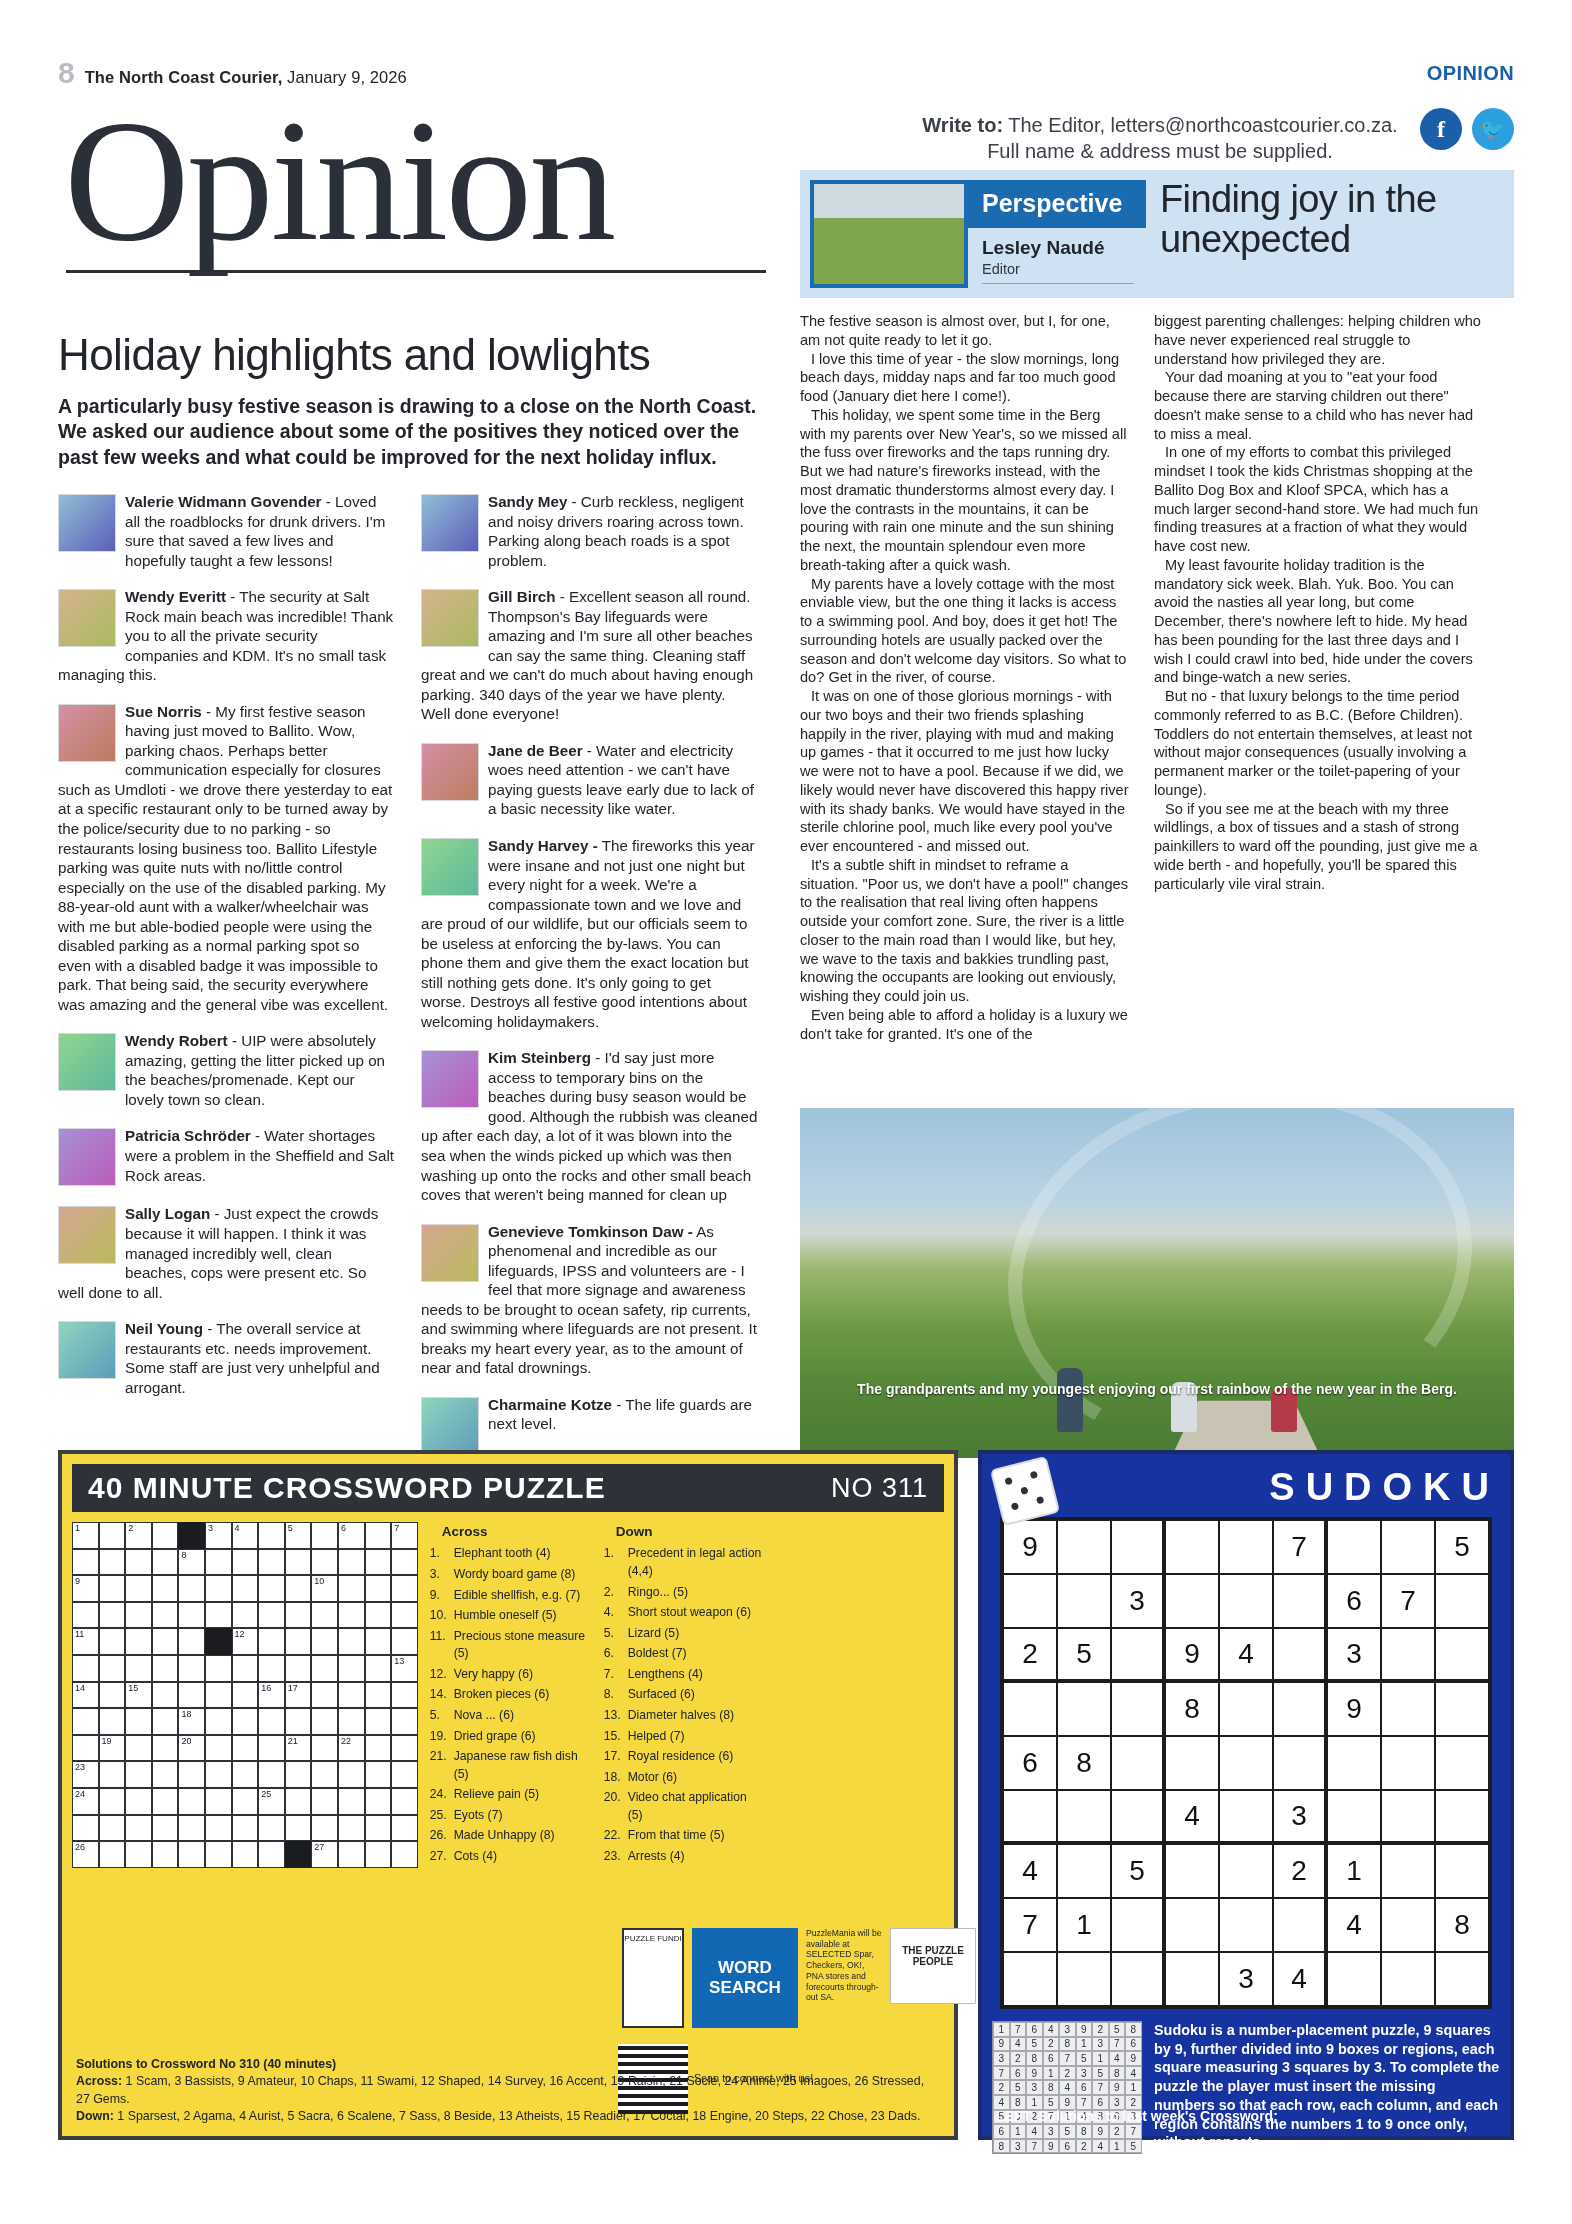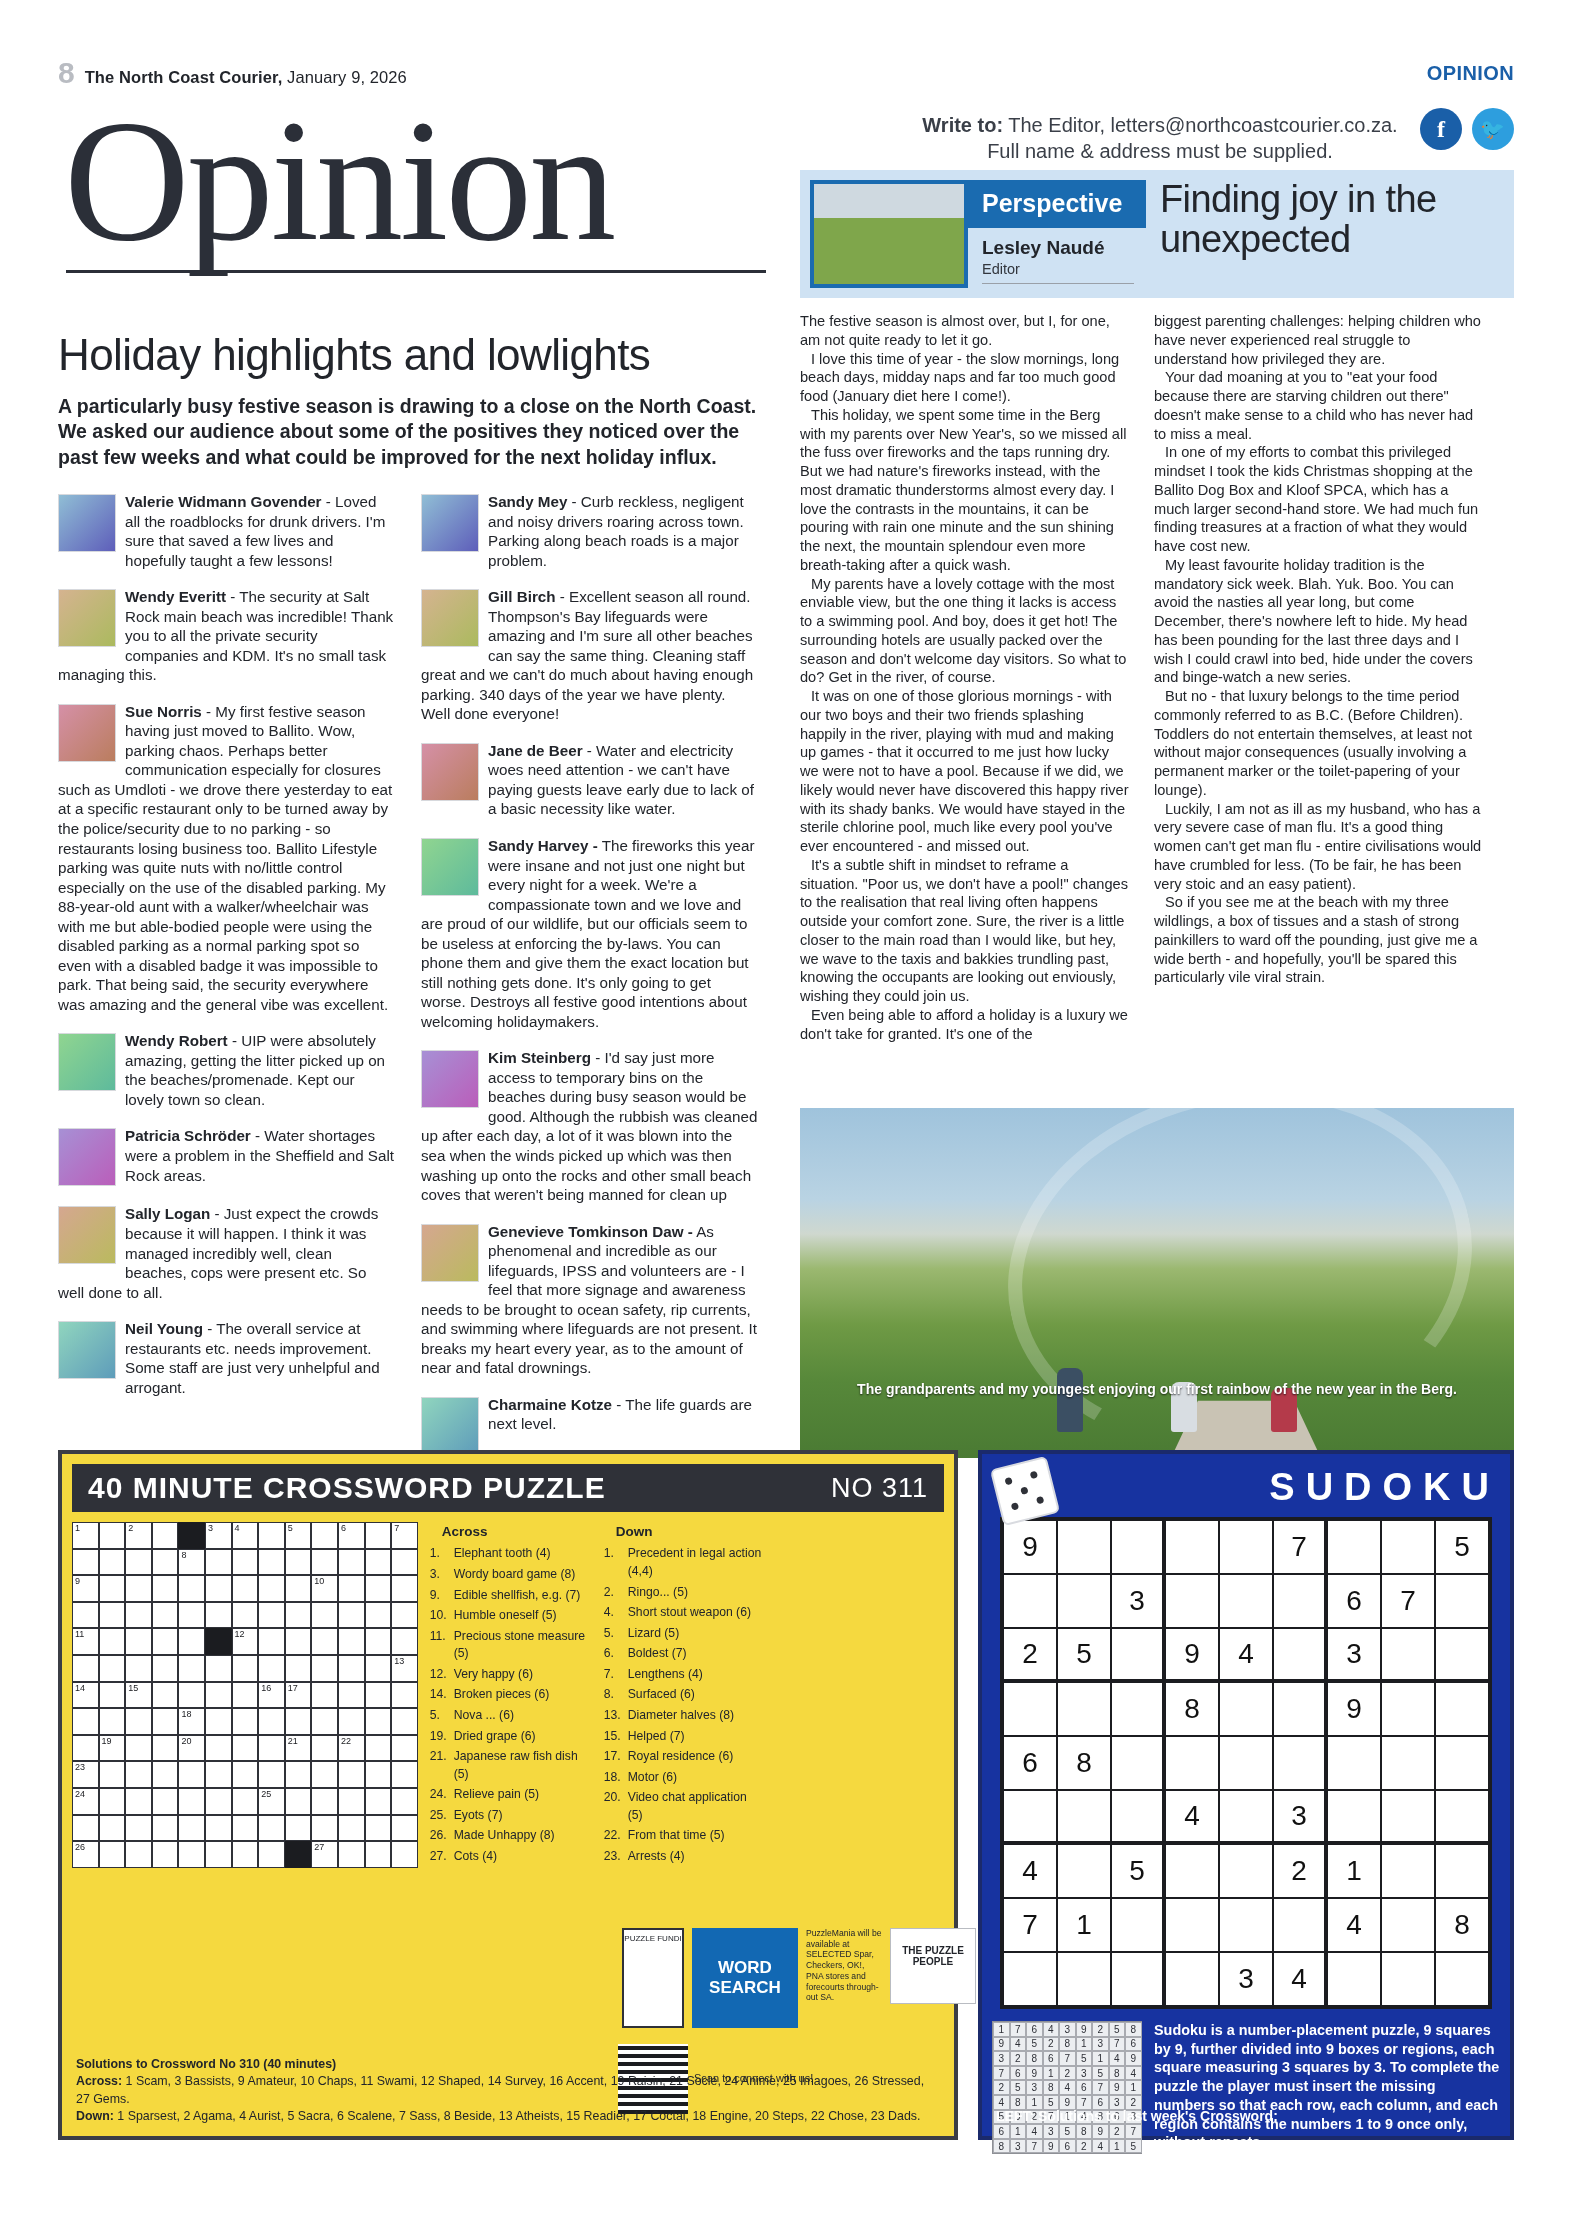--- a/index.html
+++ b/index.html
@@ -128,21 +128,21 @@
       <div class="lcol" id="lcol1">
           <div class="letter"><div class="ph" style="background: linear-gradient(135deg, rgb(144, 190, 213), rgb(94, 94, 186));"></div><b>Valerie Widmann Govender</b><span> - Loved all the roadblocks for drunk drivers. I'm sure that saved a few lives and hopefully taught a few lessons!</span></div>
           <div class="letter"><div class="ph" style="background: linear-gradient(135deg, rgb(213, 179, 144), rgb(171, 186, 94));"></div><b>Wendy Everitt</b><span> - The security at Salt Rock main beach was incredible! Thank you to all the private security companies and KDM. It's no small task managing this.</span></div>
           <div class="letter"><div class="ph" style="background: linear-gradient(135deg, rgb(213, 144, 167), rgb(186, 125, 94));"></div><b>Sue Norris</b><span> - My first festive season having just moved to Ballito. Wow, parking chaos. Perhaps better communication especially for closures such as Umdloti - we drove there yesterday to eat at a specific restaurant only to be turned away by the police/security due to no parking - so restaurants losing business too. Ballito Lifestyle parking was quite nuts with no/little control especially on the use of the disabled parking. My 88-year-old aunt with a walker/wheelchair was with me but able-bodied people were using the disabled parking as a normal parking spot so even with a disabled badge it was impossible to park. That being said, the security everywhere was amazing and the general vibe was excellent.</span></div>
           <div class="letter"><div class="ph" style="background: linear-gradient(135deg, rgb(144, 213, 144), rgb(94, 186, 156));"></div><b>Wendy Robert</b><span> - UIP were absolutely amazing, getting the litter picked up on the beaches/promenade. Kept our lovely town so clean.</span></div>
           <div class="letter"><div class="ph" style="background: linear-gradient(135deg, rgb(167, 144, 213), rgb(186, 94, 186));"></div><b>Patricia Schröder</b><span> - Water shortages were a problem in the Sheffield and Salt Rock areas.</span></div>
           <div class="letter"><div class="ph" style="background: linear-gradient(135deg, rgb(213, 167, 144), rgb(186, 186, 94));"></div><b>Sally Logan</b><span> - Just expect the crowds because it will happen. I think it was managed incredibly well, clean beaches, cops were present etc. So well done to all.</span></div>
           <div class="letter"><div class="ph" style="background: linear-gradient(135deg, rgb(144, 213, 190), rgb(94, 156, 186));"></div><b>Neil Young</b><span> - The overall service at restaurants etc. needs improvement. Some staff are just very unhelpful and arrogant.</span></div>
         </div>
       <div class="lcol" id="lcol2">
-          <div class="letter"><div class="ph" style="background: linear-gradient(135deg, rgb(144, 190, 213), rgb(94, 94, 186));"></div><b>Sandy Mey</b><span> - Curb reckless, negligent and noisy drivers roaring across town. Parking along beach roads is a major problem.</span></div>
+          <div class="letter"><div class="ph" style="background: linear-gradient(135deg, rgb(144, 190, 213), rgb(94, 94, 186));"></div><b>Sandy Mey</b><span> - Curb reckless, negligent and noisy drivers roaring across town. Parking along beach roads is a spot problem.</span></div>
           <div class="letter"><div class="ph" style="background: linear-gradient(135deg, rgb(213, 179, 144), rgb(171, 186, 94));"></div><b>Gill Birch</b><span> - Excellent season all round. Thompson's Bay lifeguards were amazing and I'm sure all other beaches can say the same thing. Cleaning staff great and we can't do much about having enough parking. 340 days of the year we have plenty. Well done everyone!</span></div>
           <div class="letter"><div class="ph" style="background: linear-gradient(135deg, rgb(213, 144, 167), rgb(186, 125, 94));"></div><b>Jane de Beer</b><span> - Water and electricity woes need attention - we can't have paying guests leave early due to lack of a basic necessity like water.</span></div>
           <div class="letter"><div class="ph" style="background: linear-gradient(135deg, rgb(144, 213, 144), rgb(94, 186, 156));"></div><b>Sandy Harvey -</b><span> The fireworks this year were insane and not just one night but every night for a week. We're a compassionate town and we love and are proud of our wildlife, but our officials seem to be useless at enforcing the by-laws. You can phone them and give them the exact location but still nothing gets done. It's only going to get worse. Destroys all festive good intentions about welcoming holidaymakers.</span></div>
           <div class="letter"><div class="ph" style="background: linear-gradient(135deg, rgb(167, 144, 213), rgb(186, 94, 186));"></div><b>Kim Steinberg</b><span> - I'd say just more access to temporary bins on the beaches during busy season would be good. Although the rubbish was cleaned up after each day, a lot of it was blown into the sea when the winds picked up which was then washing up onto the rocks and other small beach coves that weren't being manned for clean up</span></div>
           <div class="letter"><div class="ph" style="background: linear-gradient(135deg, rgb(213, 167, 144), rgb(186, 186, 94));"></div><b>Genevieve Tomkinson Daw -</b><span> As phenomenal and incredible as our lifeguards, IPSS and volunteers are - I feel that more signage and awareness needs to be brought to ocean safety, rip currents, and swimming where lifeguards are not present. It breaks my heart every year, as to the amount of near and fatal drownings.</span></div>
           <div class="letter"><div class="ph" style="background: linear-gradient(135deg, rgb(144, 213, 190), rgb(94, 156, 186));"></div><b>Charmaine Kotze</b><span> - The life guards are next level.</span></div>
         </div>
     </div>
   </div>
 
@@ -166,21 +166,20 @@
           <p>It was on one of those glorious mornings - with our two boys and their two friends splashing happily in the river, playing with mud and making up games - that it occurred to me just how lucky we were not to have a pool. Because if we did, we likely would never have discovered this happy river with its shady banks. We would have stayed in the sterile chlorine pool, much like every pool you've ever encountered - and missed out.</p>
           <p>It's a subtle shift in mindset to reframe a situation. "Poor us, we don't have a pool!" changes to the realisation that real living often happens outside your comfort zone. Sure, the river is a little closer to the main road than I would like, but hey, we wave to the taxis and bakkies trundling past, knowing the occupants are looking out enviously, wishing they could join us.</p>
           <p>Even being able to afford a holiday is a luxury we don't take for granted. It's one of the</p>
         </div>
       <div class="pcol" id="pcol2">
           <p class="first">biggest parenting challenges: helping children who have never experienced real struggle to understand how privileged they are.</p>
           <p>Your dad moaning at you to "eat your food because there are starving children out there" doesn't make sense to a child who has never had to miss a meal.</p>
           <p>In one of my efforts to combat this privileged mindset I took the kids Christmas shopping at the Ballito Dog Box and Kloof SPCA, which has a much larger second-hand store. We had much fun finding treasures at a fraction of what they would have cost new.</p>
           <p>My least favourite holiday tradition is the mandatory sick week. Blah. Yuk. Boo. You can avoid the nasties all year long, but come December, there's nowhere left to hide. My head has been pounding for the last three days and I wish I could crawl into bed, hide under the covers and binge-watch a new series.</p>
           <p>But no - that luxury belongs to the time period commonly referred to as B.C. (Before Children). Toddlers do not entertain themselves, at least not without major consequences (usually involving a permanent marker or the toilet-papering of your lounge).</p>
-          <p>Luckily, I am not as ill as my husband, who has a very severe case of man flu. It's a good thing women can't get man flu - entire civilisations would have crumbled for less. (To be fair, he has been very stoic and an easy patient).</p>
           <p>So if you see me at the beach with my three wildlings, a box of tissues and a stash of strong painkillers to ward off the pounding, just give me a wide berth - and hopefully, you'll be spared this particularly vile viral strain.</p>
         </div>
     </div>
   </div>
 
   <div class="photo-big">
     <div class="rainbow"></div>
     <div class="road"></div>
     <div class="fig" style="left:36%;background:#3b4f63;"></div>
     <div class="fig" style="left:52%;height:50px;background:#d8dde2;"></div>

